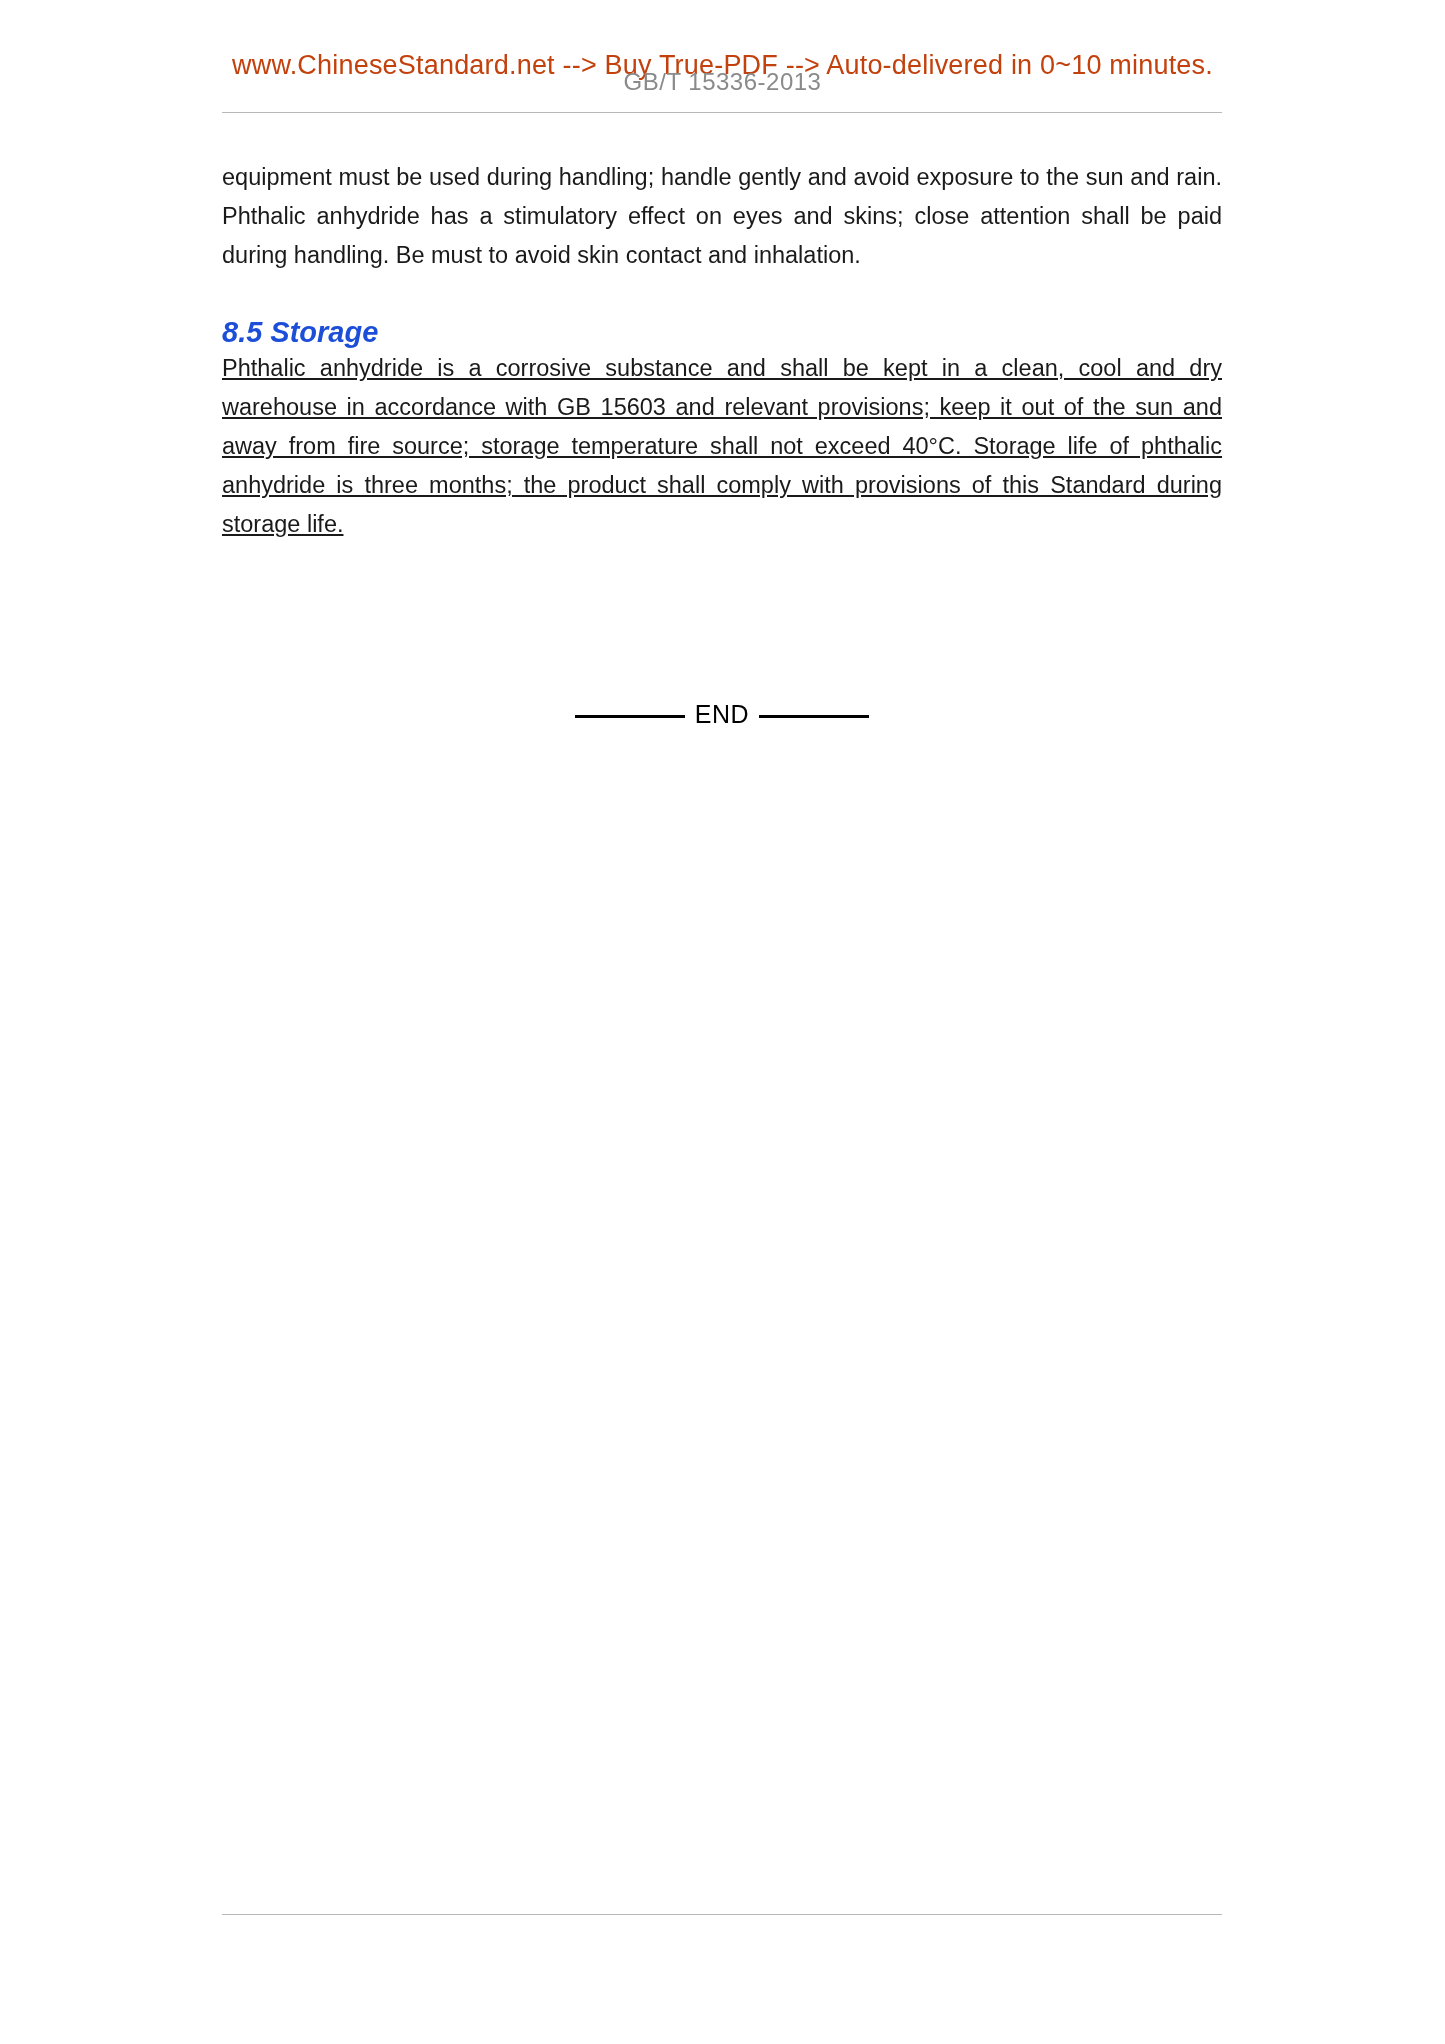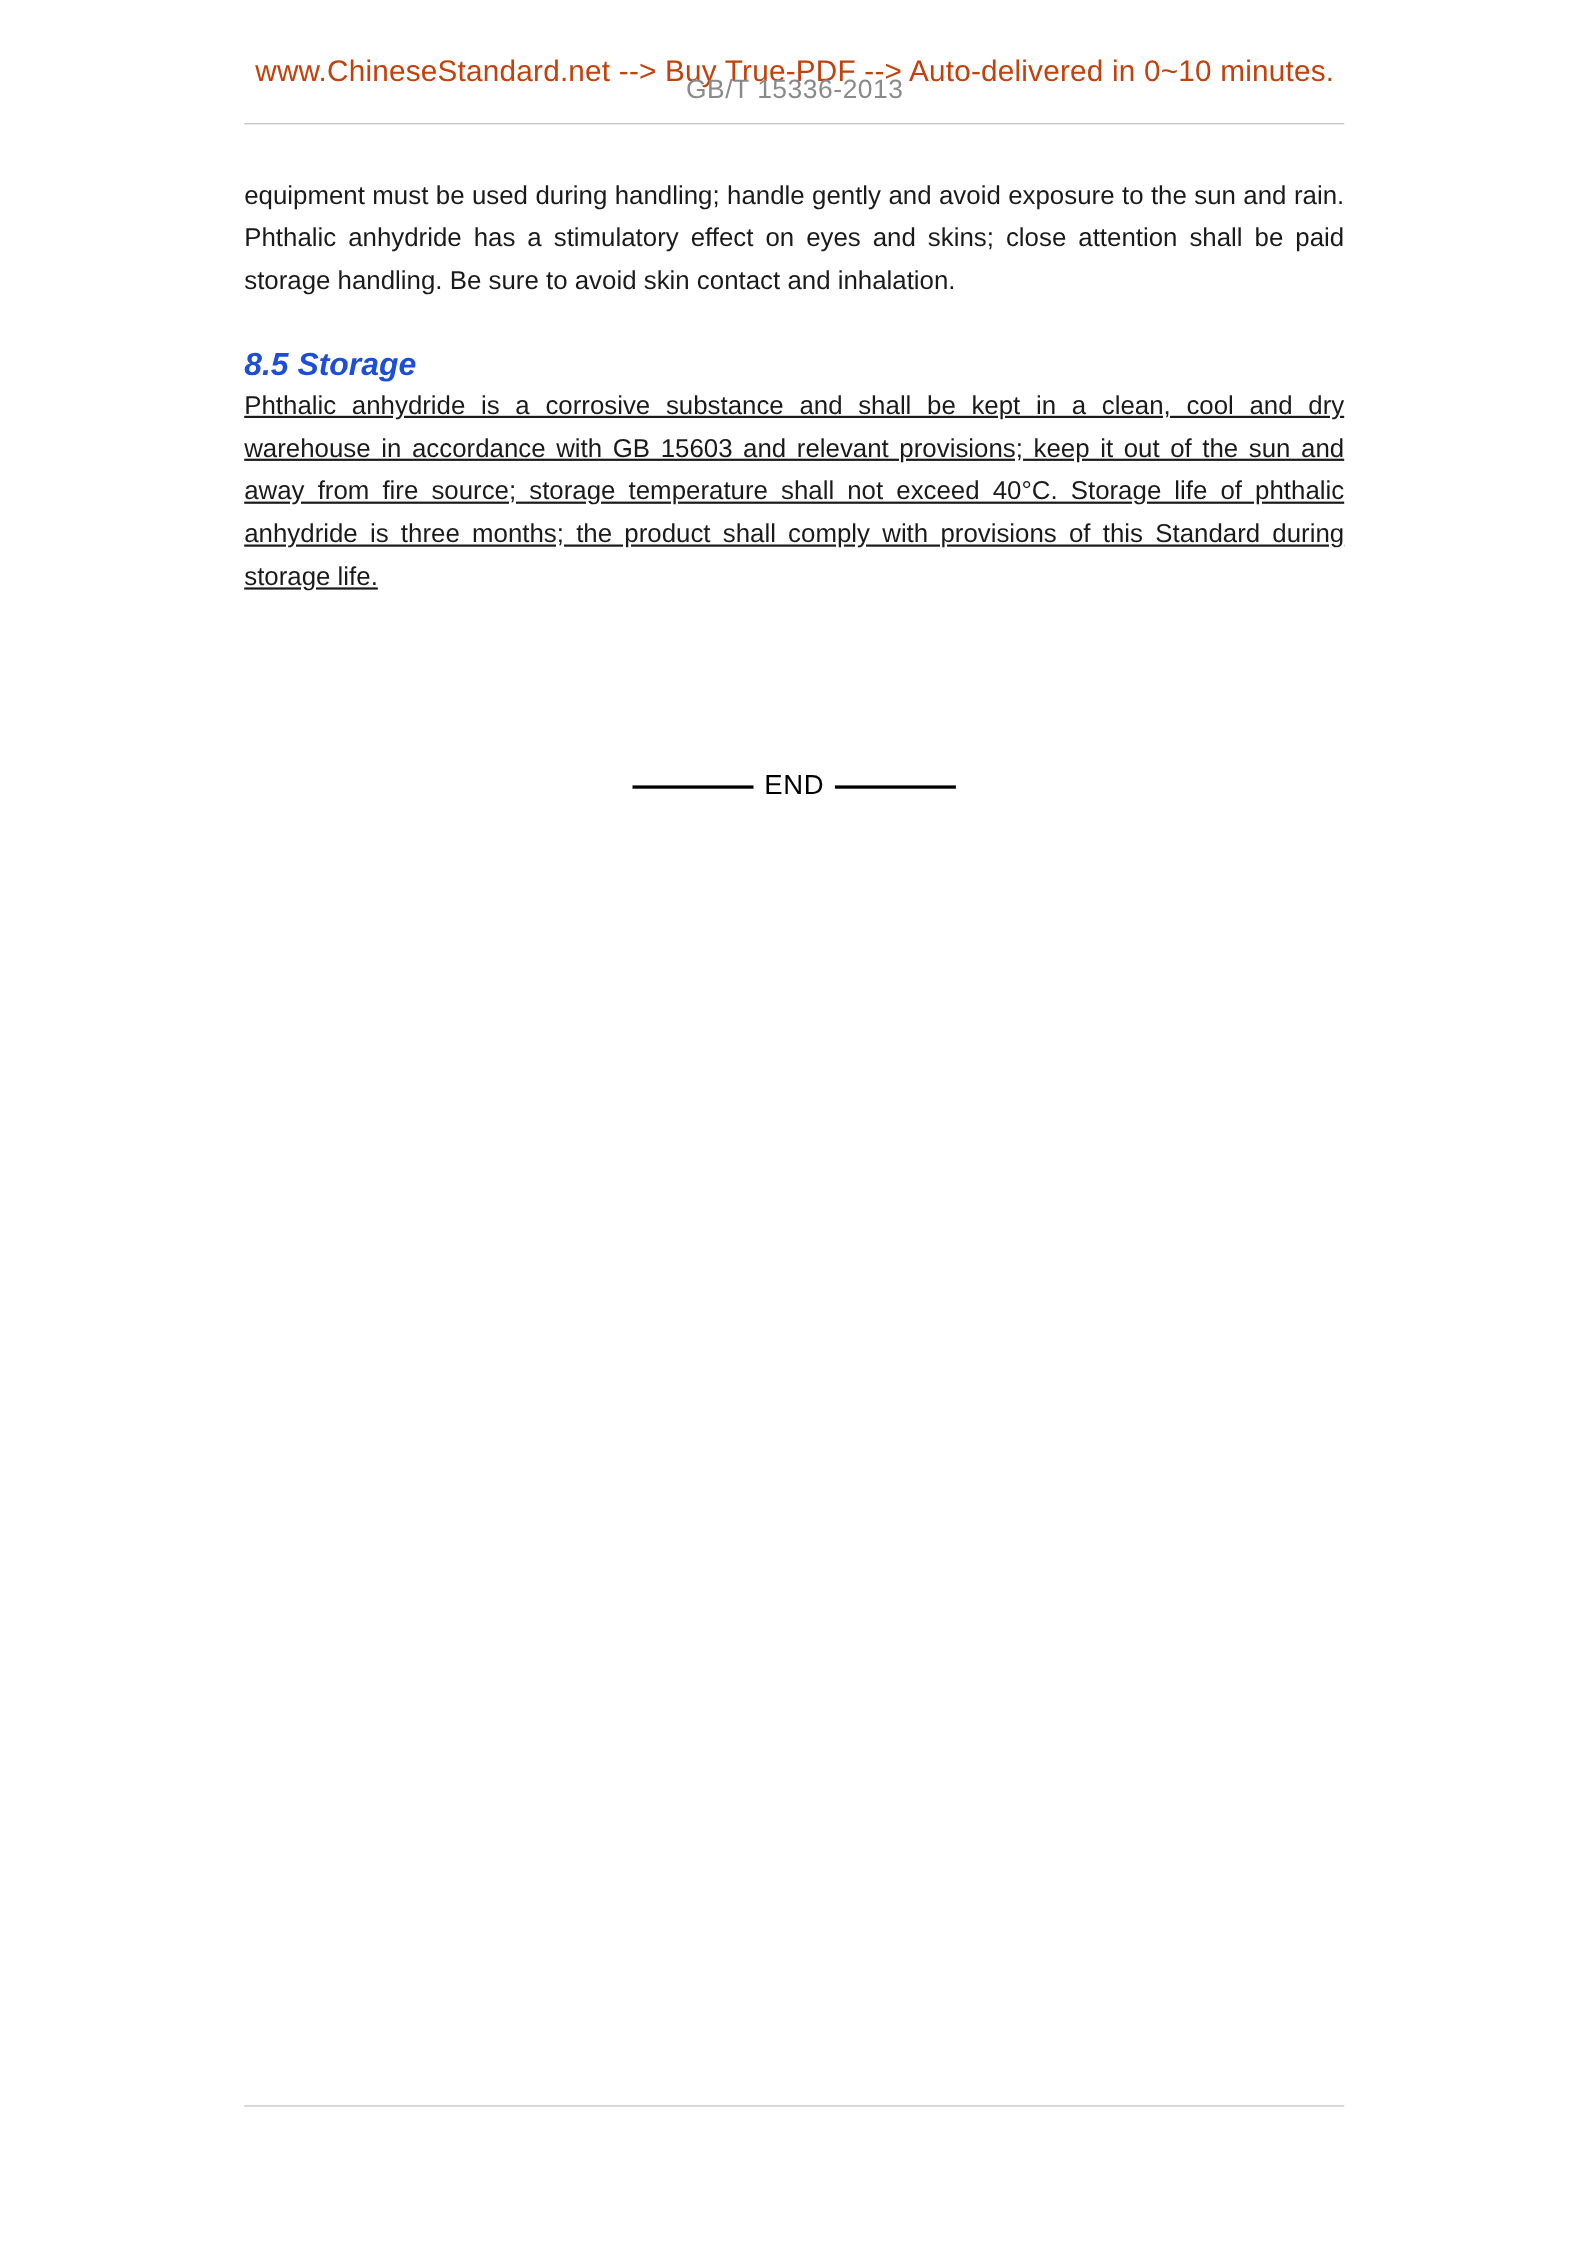--- a/index.html
+++ b/index.html
@@ -147,21 +147,21 @@
 
 <div class="page">
 
   <div class="promo">www.ChineseStandard.net --&gt; Buy True-PDF --&gt; Auto-delivered in 0~10 minutes.</div>
 
   <div class="std-code">GB/T 15336-2013</div>
 
   <div class="header-rule"></div>
 
   <div class="content">
-    <p class="para first">equipment must be used during handling; handle gently and avoid exposure to the sun and rain. Phthalic anhydride has a stimulatory effect on eyes and skins; close attention shall be paid storage handling. Be sure to avoid skin contact and inhalation.</p>
+    <p class="para first">equipment must be used during handling; handle gently and avoid exposure to the sun and rain. Phthalic anhydride has a stimulatory effect on eyes and skins; close attention shall be paid during handling. Be must to avoid skin contact and inhalation.</p>
 
     <p class="heading">8.5 Storage</p>
 
     <p class="para para-gap">Phthalic anhydride is a corrosive substance and shall be kept in a clean, cool and dry warehouse in accordance with GB 15603 and relevant provisions; keep it out of the sun and away from fire source; storage temperature shall not exceed 40°C. Storage life of phthalic anhydride is three months; the product shall comply with provisions of this Standard during storage life.</p>
   </div>
 
   <div class="end-line">
     <span class="rule"></span><span>END</span><span class="rule"></span>
   </div>
 

